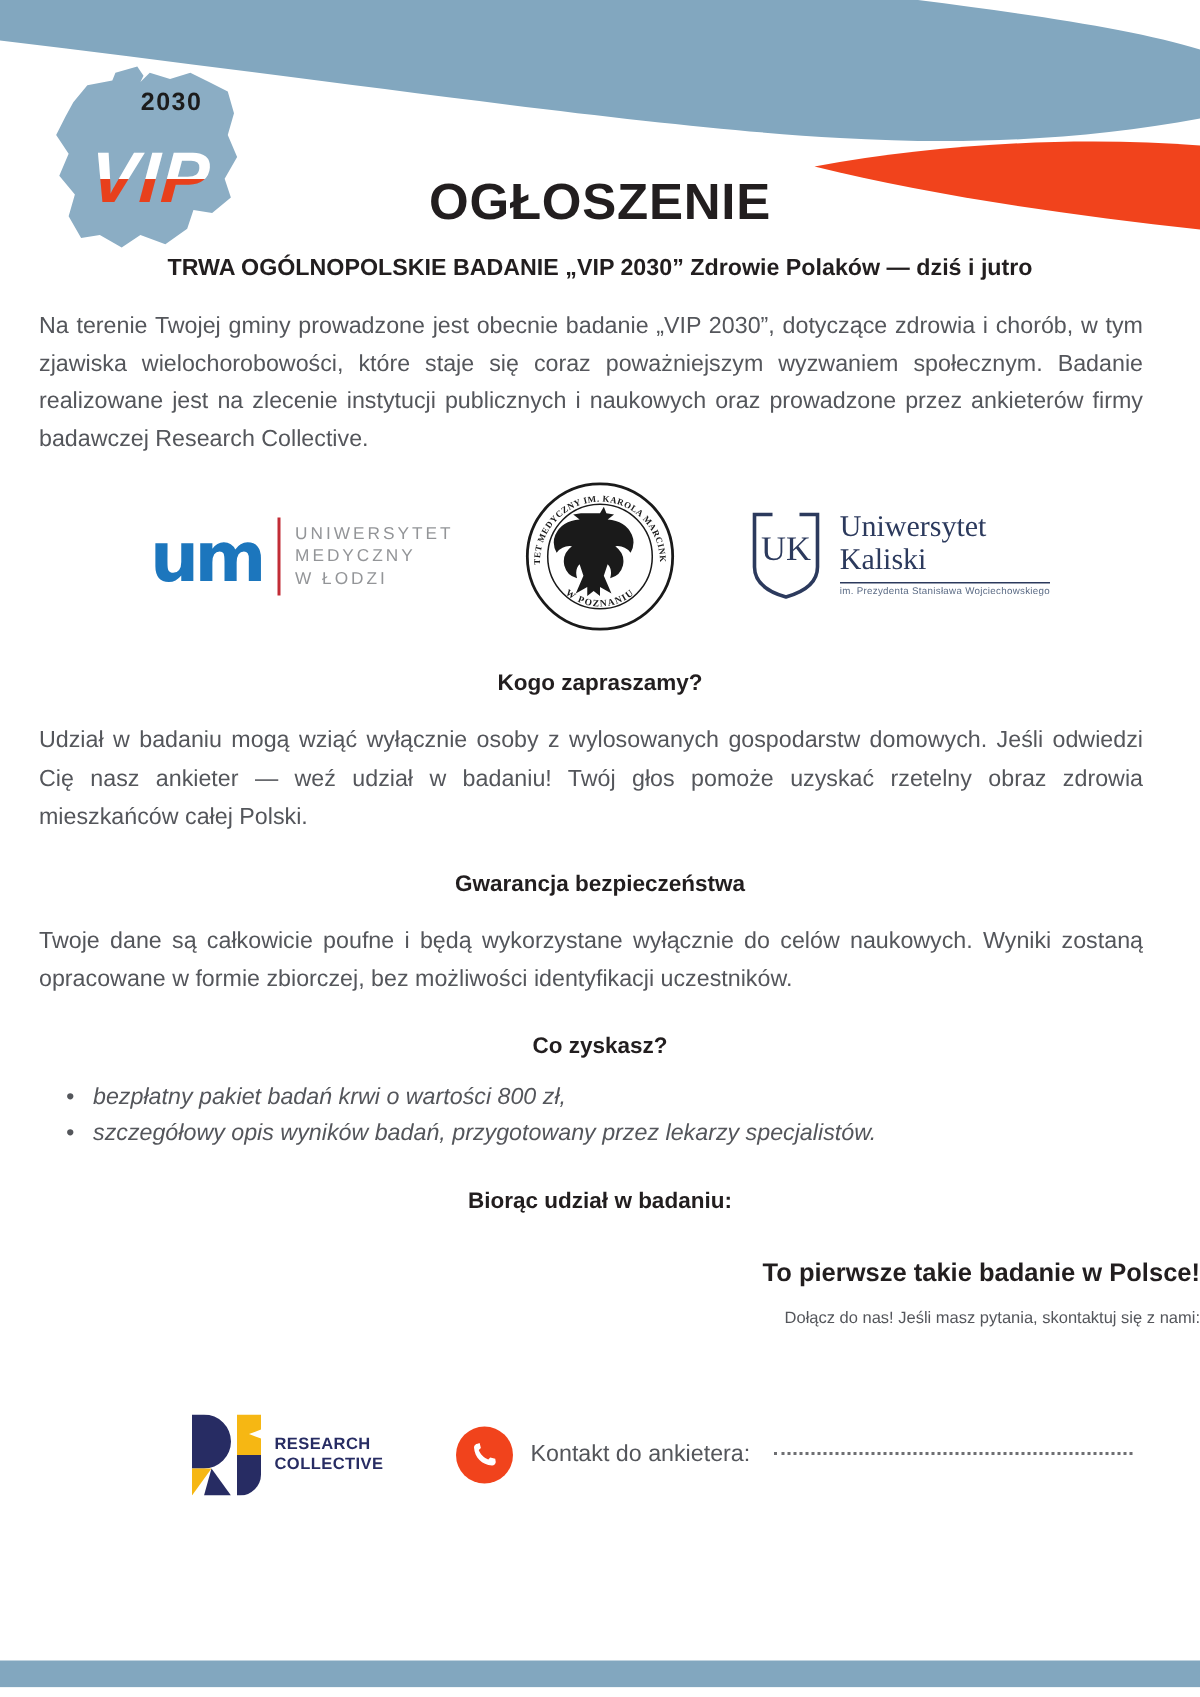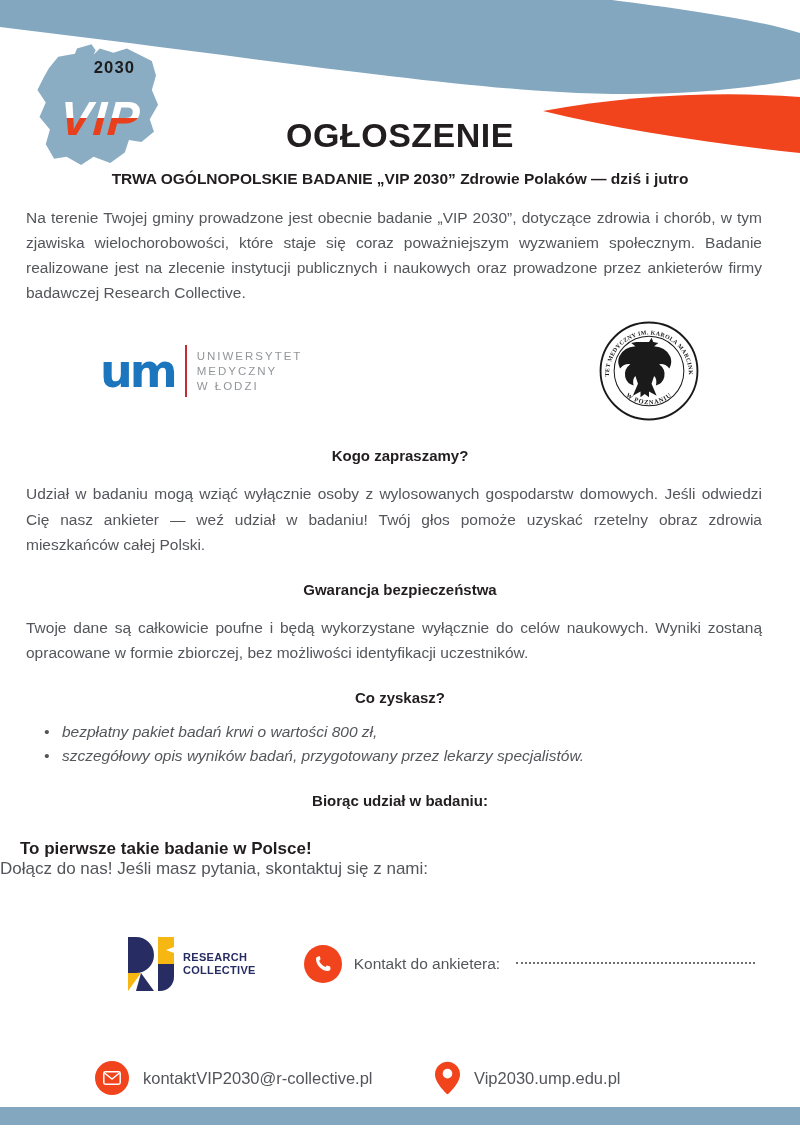--- a/index.html
+++ b/index.html
@@ -11,22 +11,22 @@
   
   .top-waves { position:absolute; top:0; left:0; width:800px; height:240px; pointer-events:none; }
   
   .vip-logo { position:absolute; top:36px; left:28px; width:152px; height:156px; }
   
   .title { padding-top:116px; text-align:center; font-size:34px; font-weight:800;
            letter-spacing:0.5px; color:#221e1f; }
   .subtitle { margin-top:15px; text-align:center; font-size:15.5px; font-weight:700; color:#221e1f; }
   .para { margin:17px 38px 0 26px; font-size:15.5px; line-height:1.62; text-align:justify; color:#54565b; }
   .sec-h { margin-top:24px; text-align:center; font-size:15px; font-weight:700; color:#221e1f; }
-  .closing-h { margin-top:30px; text-align:left; font-size:17px; font-weight:700; color:#221e1f;padding-left:20px; }
-  .cta { text-align:left; font-size:17px; color:#54565b; }
+  .closing-h { margin-top:30px; text-align:right; font-size:17px; font-weight:700; color:#221e1f;padding-left:20px; }
+  .cta { margin-top:14px; text-align:right; font-size:11px; color:#54565b; }
   ul.blist { margin:14px 38px 0 40px; list-style:none;font-style:italic; }
   ul.blist li { position:relative; padding-left:22px; font-size:15.5px; line-height:1.55; color:#54565b; }
   ul.blist li::before { content:"•"; position:absolute; left:4px; top:0; color:#54565b; }
   
   .logos { margin-top:14px; height:104px; display:flex; align-items:center;
            justify-content:space-between; padding:0 100px; }
   .um-logo { display:flex; align-items:center; gap:10px; }
   .um-mark { font-family:"DejaVu Sans", sans-serif; font-weight:800; font-size:46px;
              letter-spacing:-3px; color:#1c76bd; line-height:1; }
   .um-divider { width:2px; height:52px; background:#c22c36; }
@@ -105,20 +105,31 @@
       <circle cx="60" cy="60" r="41" fill="none" stroke="#1a1a1a" stroke-width="1.2"></circle>
       <text font-family="Liberation Serif, serif" font-size="7" font-weight="700" fill="#1a1a1a" letter-spacing="0.4">
         <textPath href="#sealTop" startOffset="50%" text-anchor="middle">UNIWERSYTET MEDYCZNY IM. KAROLA MARCINKOWSKIEGO</textPath>
       </text>
       <text font-family="Liberation Serif, serif" font-size="7.5" font-weight="700" fill="#1a1a1a" letter-spacing="1">
         <textPath href="#sealBot" startOffset="50%" text-anchor="middle">W POZNANIU</textPath>
       </text>
       <path fill="#1a1a1a" d="M60 26 l3 -5 l2 5 l6 1 l-5 4 q14 1 19 12 q3 7 -1 14 q-5 -6 -12 -5 q8 6 6 15 q-2 8 -10 10 q2 -7 -2 -11 l-3 9 l6 14 l-9 -5 l0 7 l-5 -4 l-5 4 l0 -7 l-9 5 l6 -14 l-3 -9 q-4 4 -2 11 q-8 -2 -10 -10 q-2 -9 6 -15 q-7 -1 -12 5 q-4 -7 -1 -14 q5 -11 19 -12 l-5 -4 l6 -1 z"></path>
     </svg>
 
+    <div class="uk-logo">
+      <svg width="52" height="62" viewBox="0 0 52 62" xmlns="http://www.w3.org/2000/svg">
+        <path d="M17 3 H5 V38 Q5 52 26 58 Q47 52 47 38 V3 H35" fill="none" stroke="#2c3a5d" stroke-width="2.4"></path>
+        <text x="26" y="33" text-anchor="middle" font-family="Liberation Serif, serif" font-size="23" fill="#2c3a5d">UK</text>
+      </svg>
+      <div class="uk-text">
+        <div class="uk-name">Uniwersytet</div>
+        <div class="uk-name">Kaliski</div>
+        <div class="uk-sub">im. Prezydenta Stanisława Wojciechowskiego</div>
+      </div>
+    </div>
   </div>
 
   <h2 class="sec-h">Kogo zapraszamy?</h2>
   <p class="para">Udział w badaniu mogą wziąć wyłącznie osoby z wylosowanych gospodarstw domowych. Jeśli odwiedzi Cię nasz ankieter — weź udział w badaniu! Twój głos pomoże uzyskać rzetelny obraz zdrowia mieszkańców całej Polski.</p>
 
   <h2 class="sec-h">Gwarancja bezpieczeństwa</h2>
   <p class="para">Twoje dane są całkowicie poufne i będą wykorzystane wyłącznie do celów naukowych. Wyniki zostaną opracowane w formie zbiorczej, bez możliwości identyfikacji uczestników.</p>
 
   <h2 class="sec-h">Co zyskasz?</h2>
   <ul class="blist">
@@ -151,34 +162,16 @@
       <span class="icon-circle">
         <svg width="20" height="20" viewBox="0 0 24 24" xmlns="http://www.w3.org/2000/svg">
           <path fill="#ffffff" d="M6.5 3 C5 3 3.5 4.5 3.6 6 c0.5 8 6.4 13.9 14.4 14.4 c1.5 0.1 3-1.4 3-2.9 l-0.4-2.6 -4-1 -1.6 1.7 c-3.2-1.1-6.5-4.4-7.6-7.6 l1.7-1.6 -1-4 Z"></path>
         </svg>
       </span>
       <span class="kontakt-label">Kontakt do ankietera:</span>
       <span class="dotline"></span>
     </div>
   </div>
 
-  <div class="bottom-contacts">
-    <div class="bc-item email">
-      <span class="bc-icon-circle">
-        <svg width="18" height="14" viewBox="0 0 18 14" xmlns="http://www.w3.org/2000/svg">
-          <rect x="0.8" y="0.8" width="16.4" height="12.4" rx="1.6" fill="none" stroke="#ffffff" stroke-width="1.5"></rect>
-          <polyline points="1.5,2 9,8 16.5,2" fill="none" stroke="#ffffff" stroke-width="1.5"></polyline>
-        </svg>
-      </span>
-      <span class="bc-text">kontaktVIP2030@r-collective.pl</span>
-    </div>
-    <div class="bc-item">
-      <svg width="25" height="34" viewBox="0 0 26 34" xmlns="http://www.w3.org/2000/svg">
-        <path d="M13 0 C6 0 0 6 0 13 C0 23 13 34 13 34 C13 34 26 23 26 13 C26 6 20 0 13 0 Z" fill="#f1431c"></path>
-        <circle cx="13" cy="12.5" r="5" fill="#ffffff"></circle>
-      </svg>
-      <span class="bc-text">Vip2030.ump.edu.pl</span>
-    </div>
-  </div>
 
   <div class="bottom-bar"></div>
 
 </div>
 
 </body></html>

